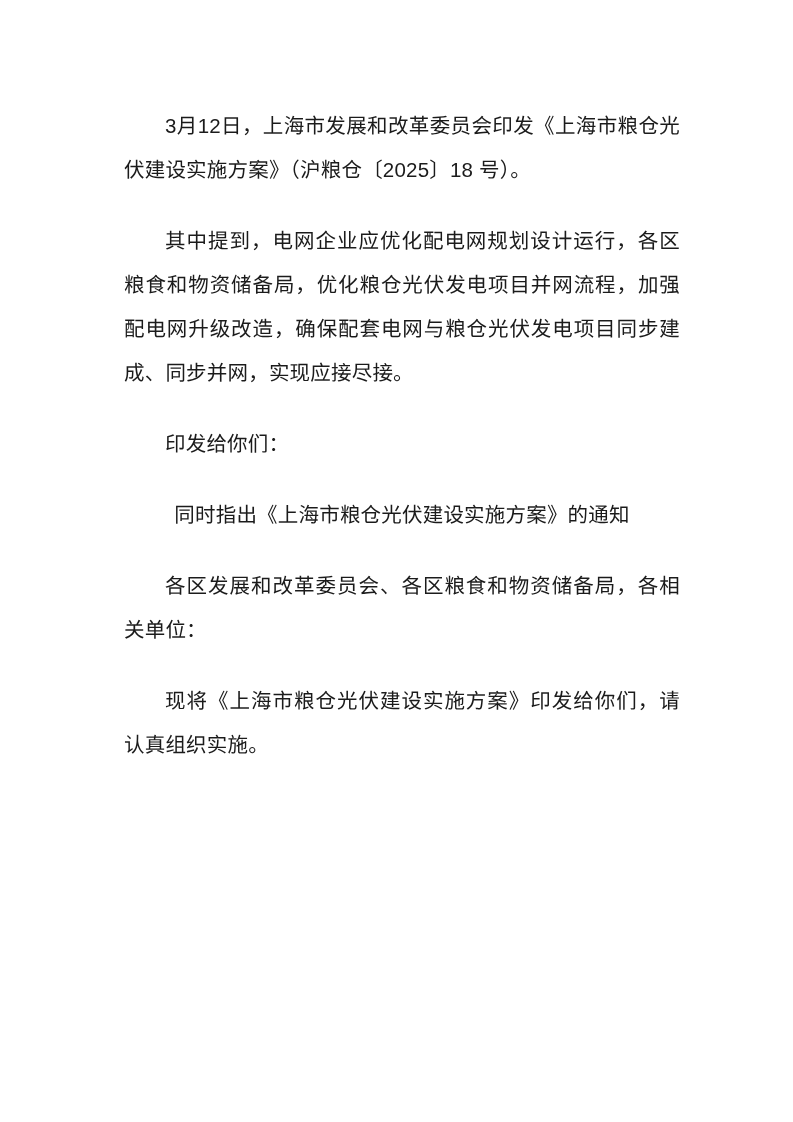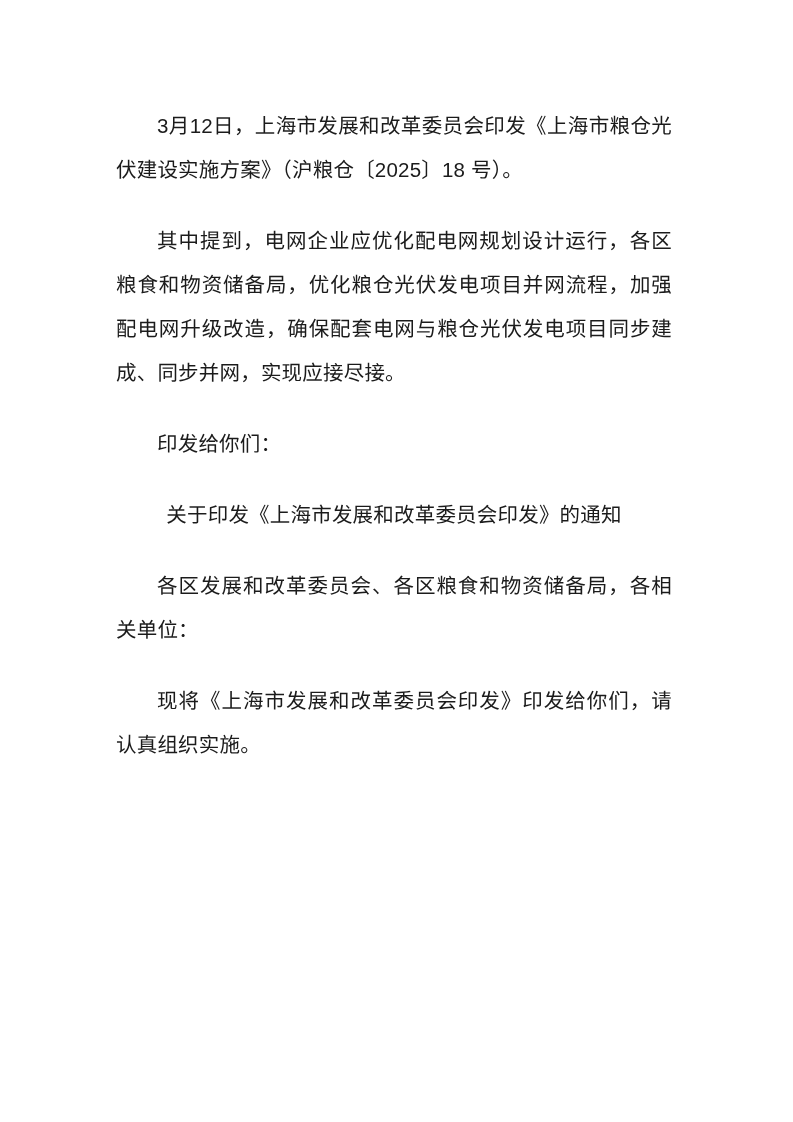--- a/index.html
+++ b/index.html
@@ -14,21 +14,21 @@
     width: 793px;
     height: 1122px;
     margin: 0 auto;
     background: #ffffff;
     overflow: hidden;
     box-sizing: border-box;
   }
 
   .doc-body {
     position: absolute;
-    left: 116px;
+    left: 124px;
     top: 104px;
     width: 556px;
   }
 
   .para {
     font-family: "Liberation Sans", "DejaVu Sans", sans-serif;
     font-size: 20.5px;
     line-height: 44px;
     color: #1b1b1b;
     text-align: justify;
@@ -64,21 +64,21 @@
 <div class="page">
   <div class="doc-body">
 
     <p class="para indent">3月12日，上海市发展和改革委员会印发《上海市粮仓光伏建设实施方案》（沪粮仓〔2025〕18 号）。</p>
 
     <p class="para indent">其中提到，电网企业应优化配电网规划设计运行，各区粮食和物资储备局，优化粮仓光伏发电项目并网流程，加强配电网升级改造，确保配套电网与粮仓光伏发电项目同步建成、同步并网，实现应接尽接。</p>
 
 
     <p class="para indent">印发给你们：</p>
 
-    <p class="para centered">关于印发《上海市发展和改革委员会印发》的通知</p>
+    <p class="para centered">同时指出《上海市粮仓光伏建设实施方案》的通知</p>
 
     <p class="para indent">各区发展和改革委员会、各区粮食和物资储备局，各相关单位：</p>
 
-    <p class="para indent">现将《上海市发展和改革委员会印发》印发给你们，请认真组织实施。</p>
+    <p class="para indent">现将《上海市粮仓光伏建设实施方案》印发给你们，请认真组织实施。</p>
 
 
   </div>
 </div>
 
 </body></html>

